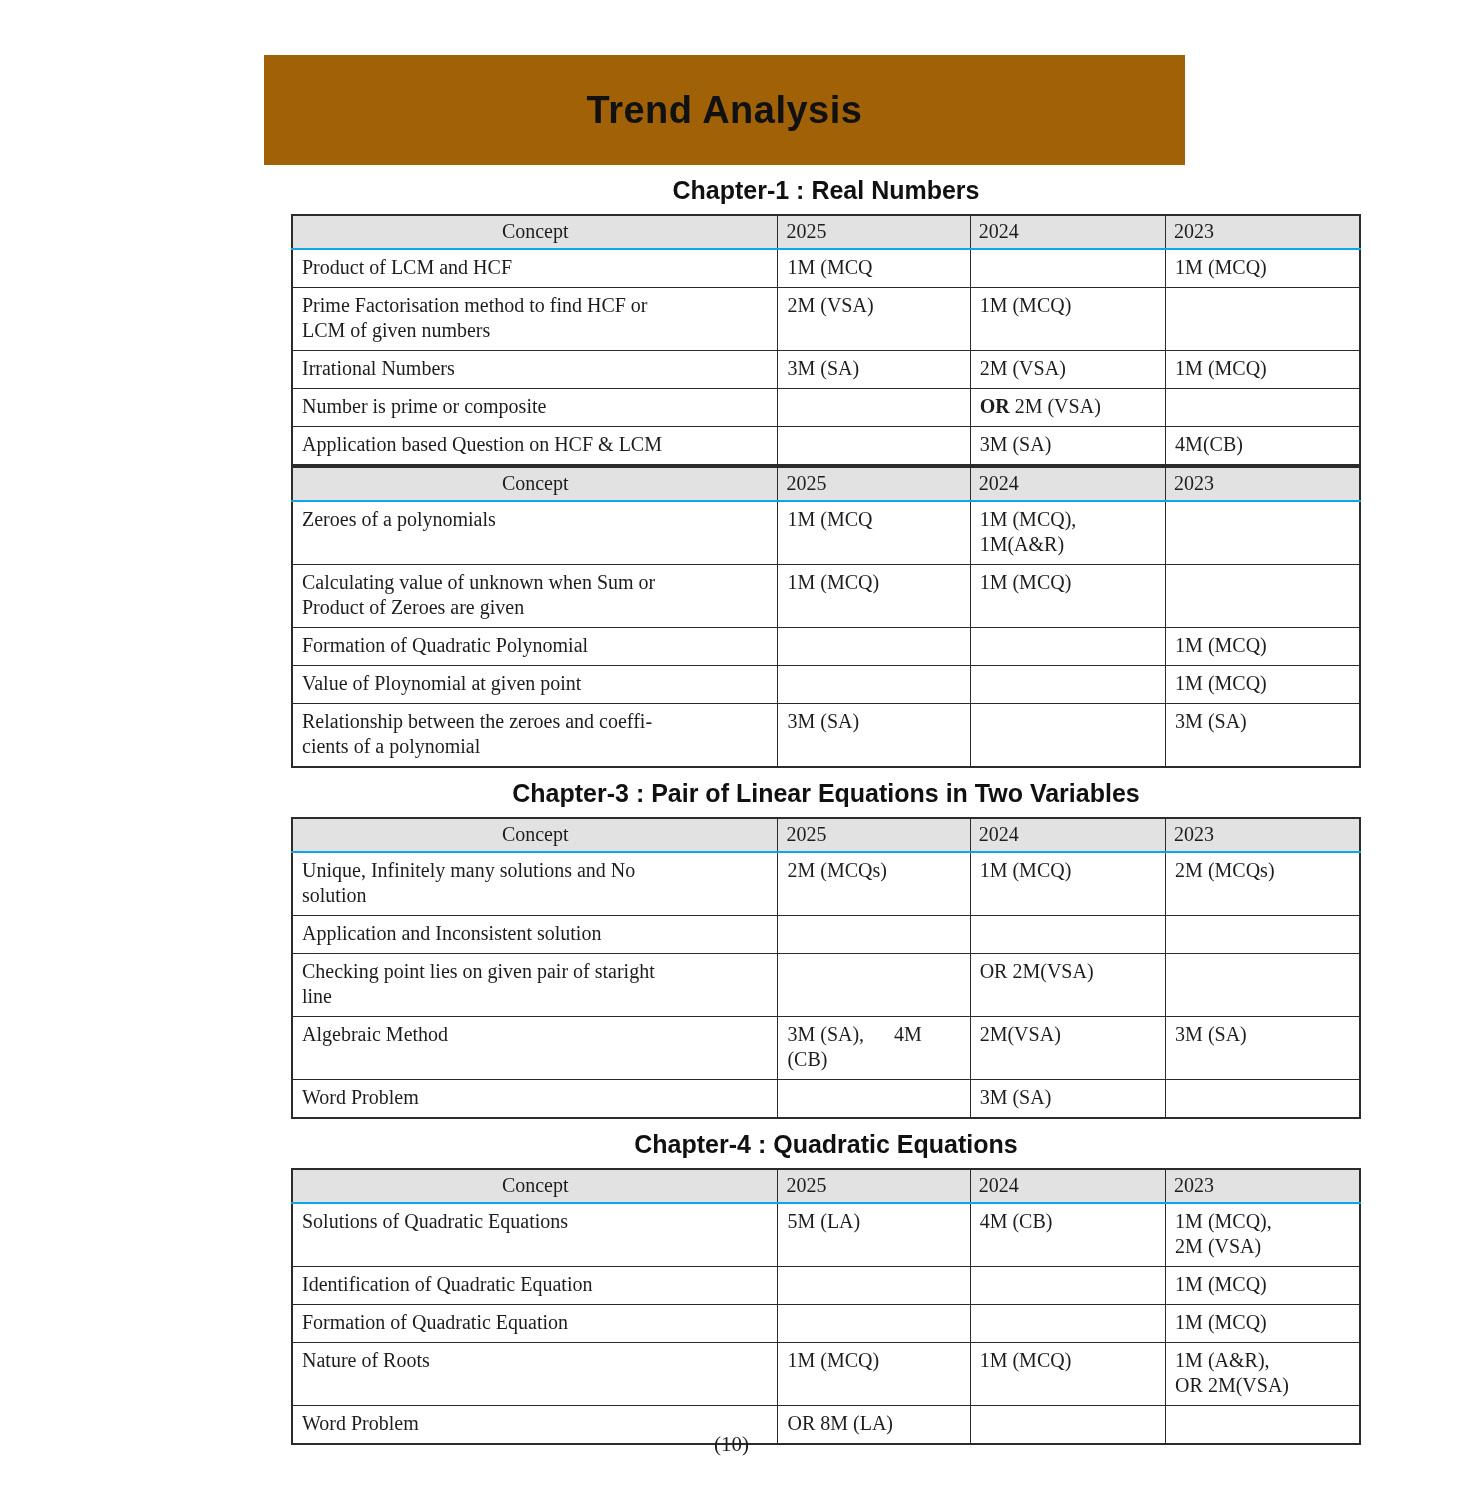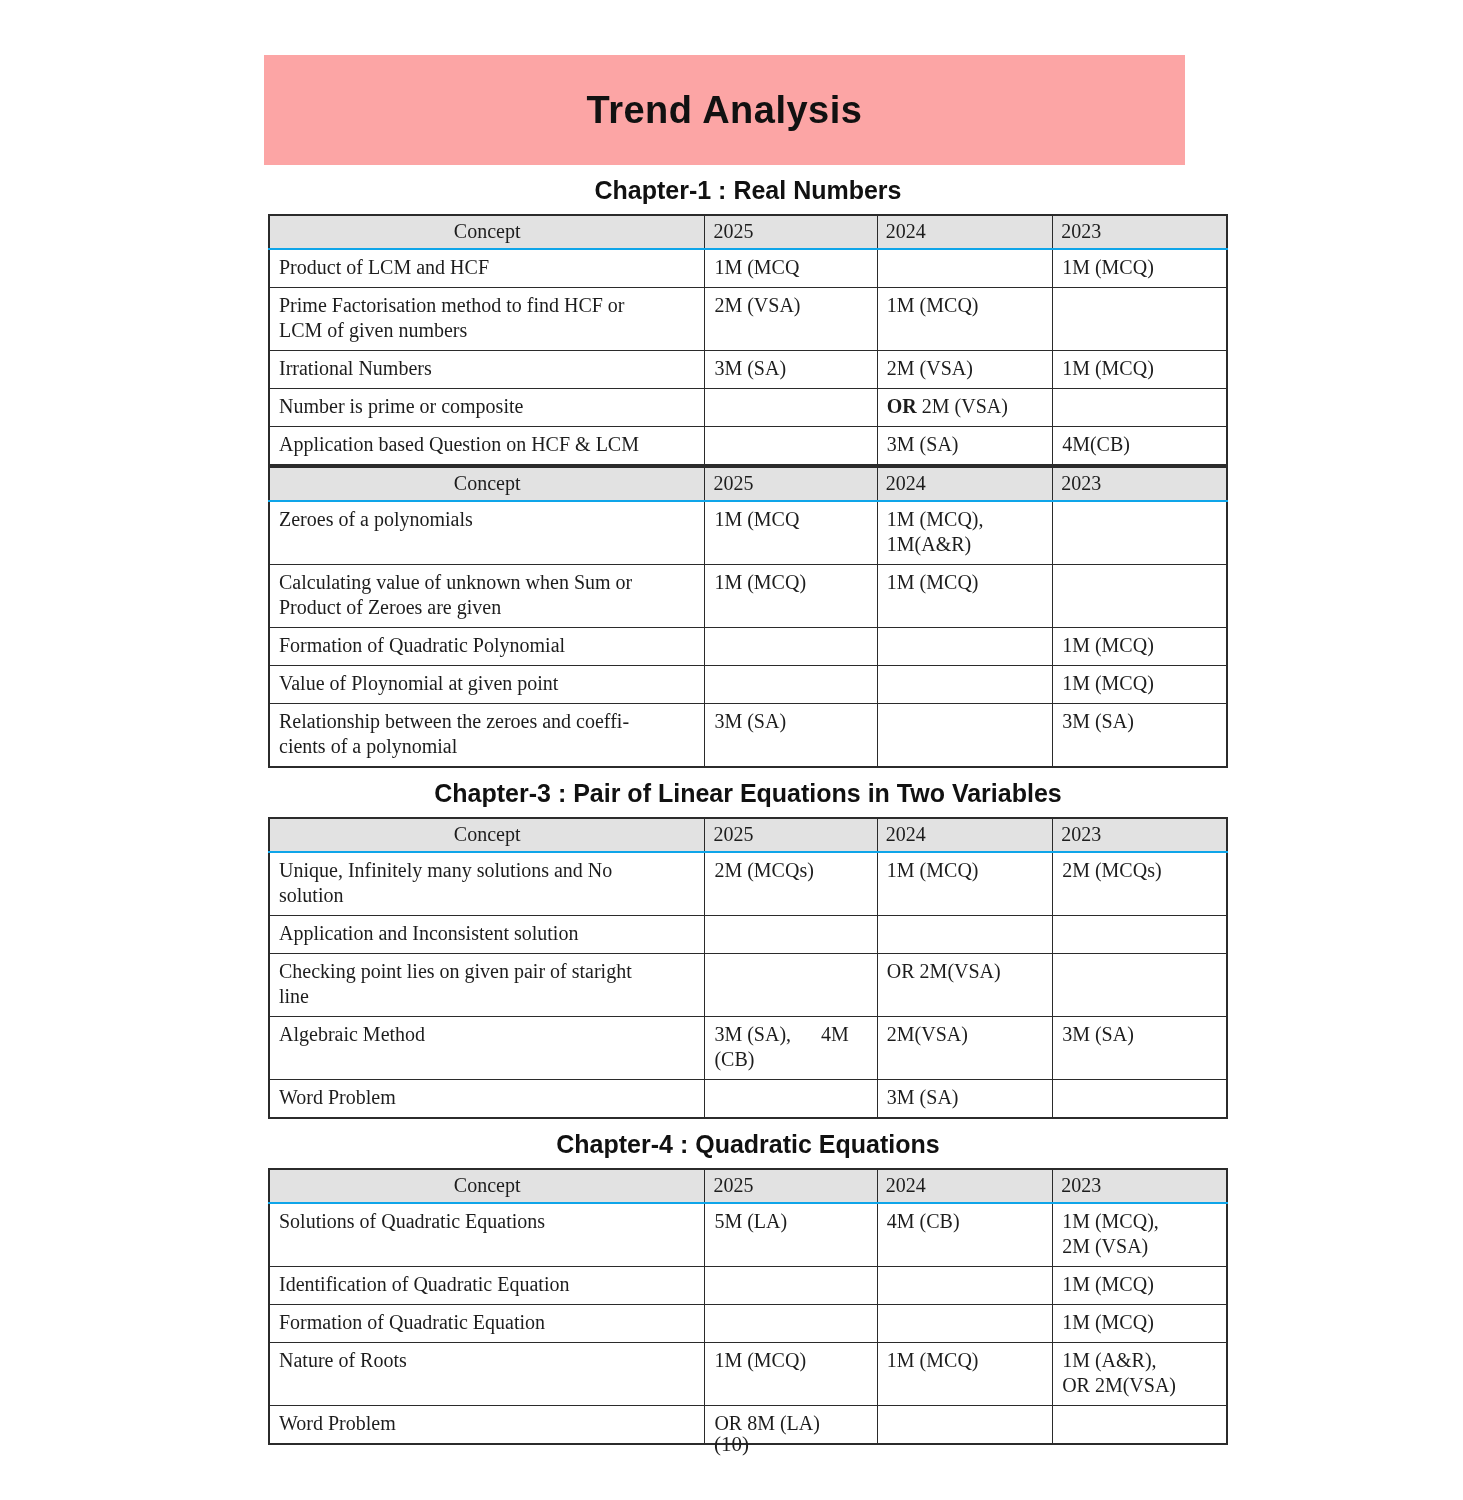--- a/index.html
+++ b/index.html
@@ -7,31 +7,31 @@
     position:relative;
     width:1463px; height:1500px;
     background:#ffffff;
     font-family:"Liberation Serif", serif;
     color:#1d1d1d;
     overflow:hidden;
   }
   .title-band {
     position:absolute; left:264px; top:55px;
     width:921px; height:110px;
-    background:#fca5a5;
+    background:#a16207;
     display:flex; align-items:center; justify-content:center;
   }
   .title-band h1 {
     margin:0;
     font-family:"Liberation Sans", sans-serif;
     font-weight:bold; font-size:38px; letter-spacing:0.5px;
     color:#111111;
   }
   .chapters {
-    position:absolute; left:268px; top:165px; width:960px;
+    position:absolute; left:291px; top:165px; width:1070px;
   }
   .chapter-heading {
     margin:11px 0 9px 0;
     text-align:center;
     font-family:"Liberation Sans", sans-serif;
     font-weight:bold; font-size:25px;
     color:#111111;
   }
   table.trend-table {
     width:100%;

